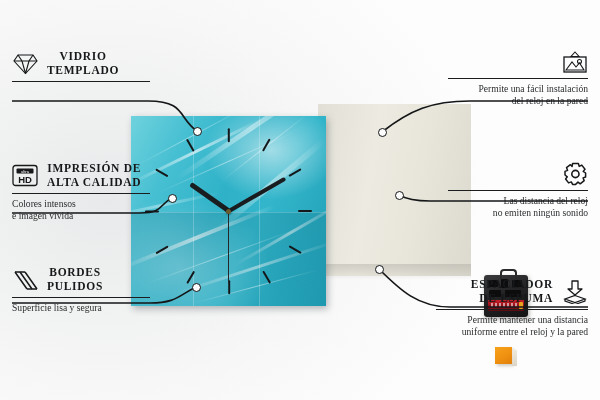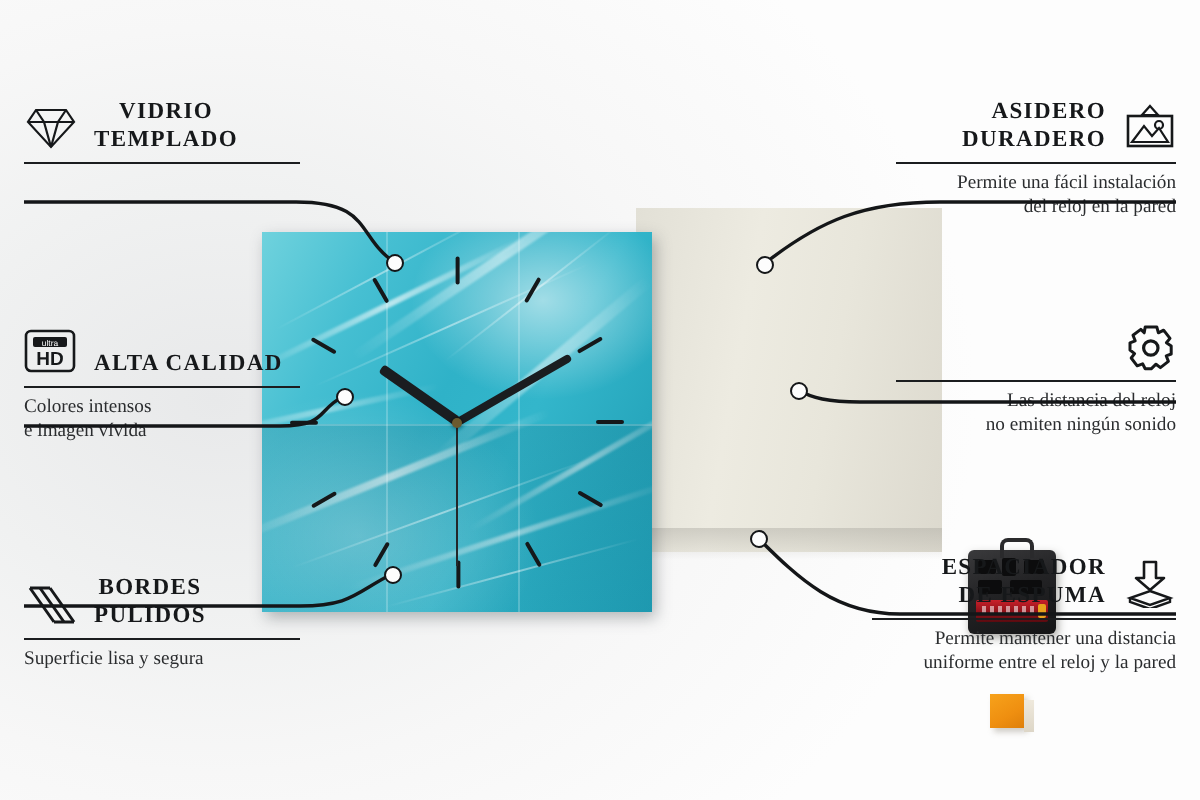--- a/index.html
+++ b/index.html
@@ -189,52 +189,48 @@
     <div class="co-head">
       <span class="ico">
         <svg width="26" height="23" viewBox="0 0 26 23">
           <rect x="1" y="1.5" width="24" height="20" rx="2.5" stroke="#16181a" stroke-width="1.3" fill="none"></rect>
           <rect x="4.5" y="4.5" width="17" height="5" rx="1" fill="#16181a"></rect>
           <text x="13" y="8.8" font-family="Liberation Sans, sans-serif" font-size="4.2" fill="#ffffff" text-anchor="middle">ultra</text>
           <text x="13" y="18.6" font-family="Liberation Sans, sans-serif" font-size="9.5" font-weight="bold" fill="#16181a" text-anchor="middle">HD</text>
         </svg>
       </span>
       <span class="co-title">
-        <br>
+        <span>IMPRESIÓN DE</span><br>
         <span>ALTA CALIDAD</span>
       </span>
     </div>
     <div class="co-rule" style="width:138px"></div>
     <div class="co-body">Colores intensos
 e imagen vívida</div>
   </div>
 
-  <div class="callout left" style="left:12px;top:288px;width:140px;">
+  <div class="callout left" style="left:12px;top:266px;width:140px;">
     <div class="co-head">
       <span class="ico">
         <svg width="25" height="22" viewBox="0 0 25 22">
           <path d="M2 3 L14 20 M7 3 L19 20 M12 3 L24 20" stroke="#16181a" stroke-width="1.5"></path>
           <path d="M14 20 H24 M2 3 H12" stroke="#16181a" stroke-width="1.5"></path>
         </svg>
       </span>
       <span class="co-title">
         <span>BORDES</span><br>
         <span>PULIDOS</span>
       </span>
     </div>
     <div class="co-rule" style="width:138px"></div>
     <div class="co-body">Superficie lisa y segura</div>
   </div>
 
   <div class="callout right" style="left:448px;top:50px;width:140px;">
     <div class="co-head">
-      <span class="co-title">
-        <span>ASIDERO</span><br>
-        <span>DURADERO</span>
-      </span>
       <span class="ico">
         <svg width="26" height="23" viewBox="0 0 26 23">
           <path d="M13 1 L17 5.5 H9 Z" stroke="#16181a" stroke-width="1.1" fill="none"></path>
           <rect x="2" y="6" width="22" height="15" stroke="#16181a" stroke-width="1.3" fill="none"></rect>
           <path d="M4 19 L10 11 L14 16 L17.5 12 L22 19 Z" stroke="#16181a" stroke-width="1.1" fill="none"></path>
           <circle cx="17.5" cy="10.5" r="2" stroke="#16181a" stroke-width="1.1" fill="none"></circle>
         </svg>
       </span>
     </div>
     <div class="co-rule" style="width:140px;margin-left:0"></div>

